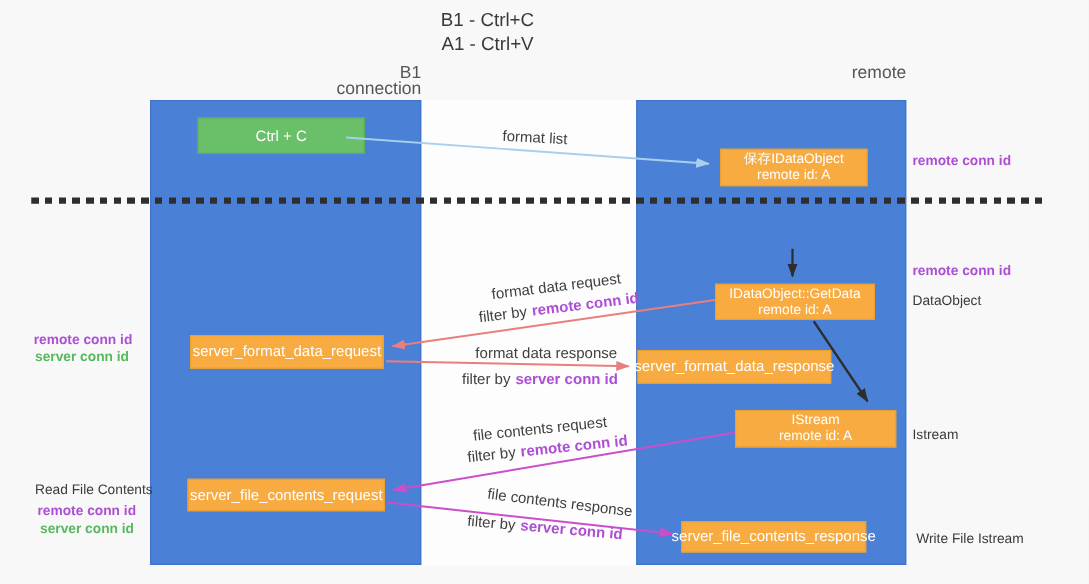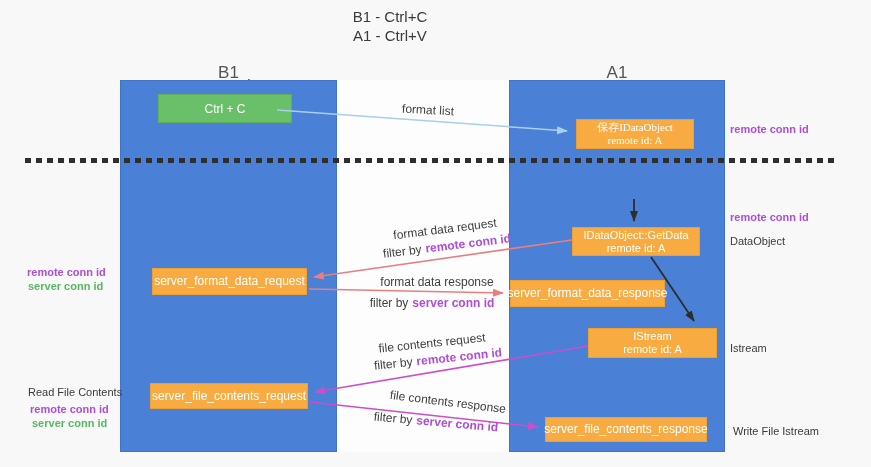--- a/index.html
+++ b/index.html
@@ -21,22 +21,22 @@
     position:absolute;left:0;top:7px;width:780px;
     text-align:center;color:#3a3a3a;font-size:15px;line-height:19px;
   }
   .lane{
     position:absolute;top:80px;height:372px;
     background:#4a80d6;border:1px solid #3f74c9;box-sizing:border-box;
   }
   .lane-b1{left:120px;width:217px;}
   .lane-a1{left:509px;width:216px;}
   .lane-header{
-    position:absolute;top:66px;text-align:center;
-    color:#555;font-size:17px;line-height:13px;
+    position:absolute;top:51px;text-align:right;
+    color:#555;font-size:14px;line-height:13px;
   }
   .lh-b1{left:120px;width:217px;}
   .lh-a1{left:509px;width:216px;}
   .node{
     position:absolute;box-sizing:border-box;
     display:flex;flex-direction:column;align-items:center;justify-content:center;
     color:#fff;text-align:center;
   }
   .node-green{background:#6abf69;border:1px solid #5daf5c;font-size:12px;}
   .node-orange{background:#f8ab41;border:1px solid #eda02f;font-size:11px;line-height:13px;}
@@ -69,34 +69,33 @@
   <div class="title">
     <div>B1 - Ctrl+C</div>
     <div>A1 - Ctrl+V</div>
   </div>
 
   <div class="lane-header lh-b1">
     <div>B1</div>
     <div>connection</div>
   </div>
   <div class="lane-header lh-a1">
-    <div>A1</div>
     <div>remote</div>
   </div>
 
   <div class="lane lane-b1"></div>
   <div class="lane lane-a1"></div>
 
   <div class="dashline"></div>
 
   <div class="node node-green" style="left:158px;top:94px;width:134px;height:29px;">
     <span>Ctrl + C</span>
   </div>
 
-  <div class="node node-orange" style="left:576px;top:119px;width:118px;height:30px;font-family:Liberation Serif, serif;">
+  <div class="node node-orange" style="left:576px;top:119px;width:118px;height:30px;">
     <span>保存IDataObject</span>
     <span>remote id: A</span>
   </div>
 
 
   <div class="node node-orange" style="left:572px;top:227px;width:128px;height:29px;">
     <span>IDataObject::GetData</span>
     <span>remote id: A</span>
   </div>
 
@@ -110,21 +109,21 @@
 
   <div class="node node-orange" style="left:588px;top:328px;width:129px;height:30px;">
     <span>IStream</span>
     <span>remote id: A</span>
   </div>
 
   <div class="node node-orange one-line" style="left:150px;top:383px;width:158px;height:26px;">
     <span>server_file_contents_request</span>
   </div>
 
-  <div class="node node-orange one-line" style="left:545px;top:417px;width:162px;height:25px;">
+  <div class="node node-orange one-line" style="left:545px;top:417px;width:148px;height:25px;">
     <span>server_file_contents_response</span>
   </div>
 
   <svg class="edges" width="871" height="467">
     <defs>
       <marker id="mBlue" markerUnits="userSpaceOnUse" markerWidth="12" markerHeight="10" refX="10" refY="4" orient="auto">
         <path d="M0,0 L11,4 L0,8 z" fill="#a8cfee"></path>
       </marker>
       <marker id="mBlack" markerUnits="userSpaceOnUse" markerWidth="12" markerHeight="10" refX="10" refY="4" orient="auto">
         <path d="M0,0 L11,4 L0,8 z" fill="#2d2d2d"></path>

